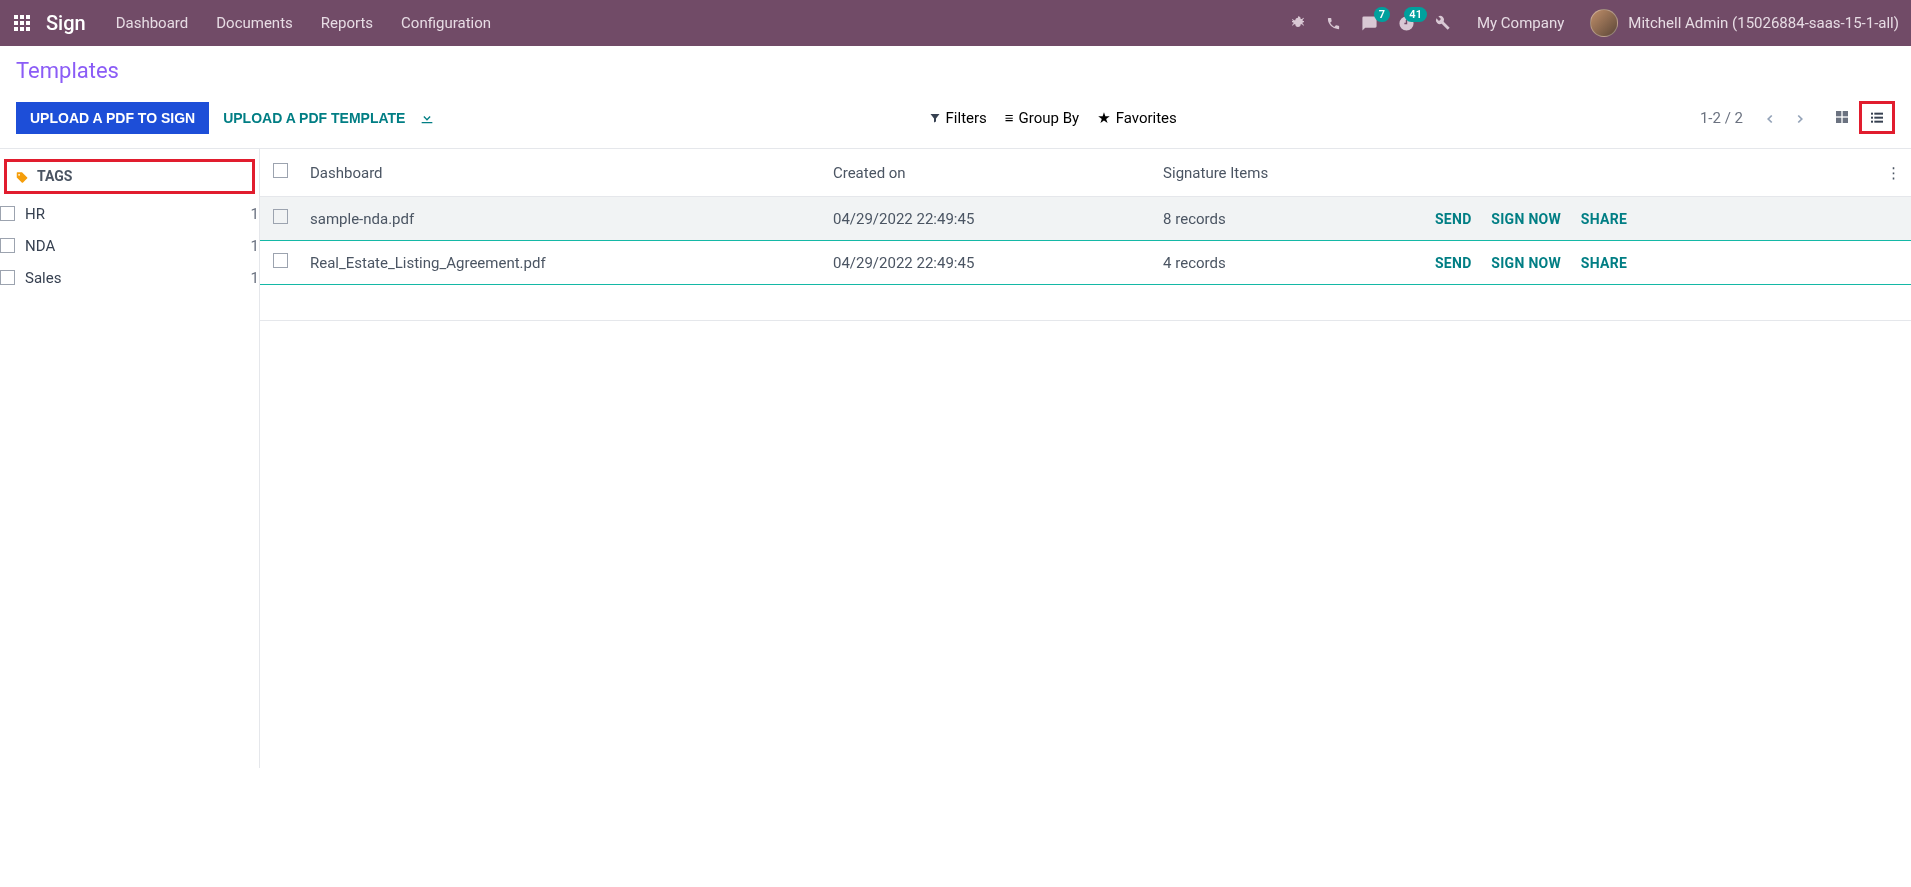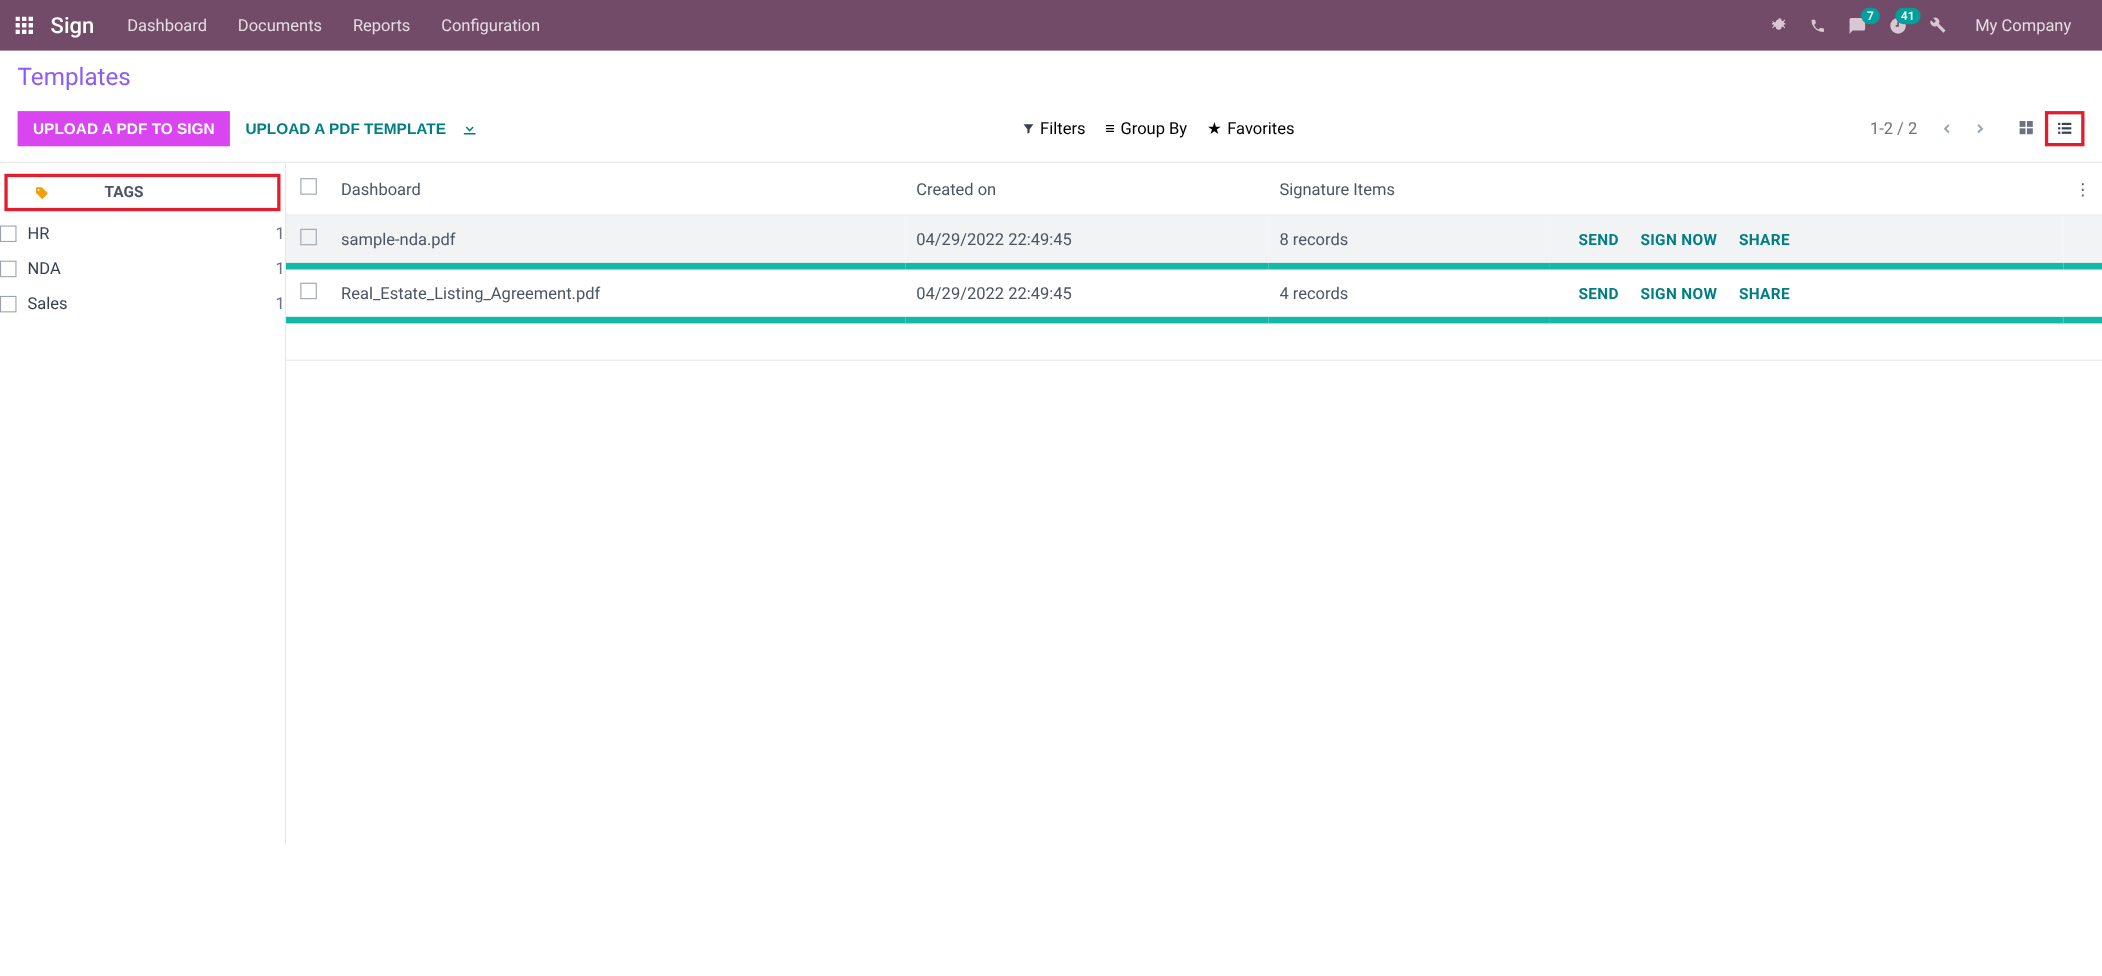--- a/index.html
+++ b/index.html
@@ -27,47 +27,47 @@
   .facet { display: inline-flex; align-items: center; border: 1px solid #ccc; border-radius: 3px; overflow: hidden; margin-right: 6px; font-size: 14px; }
   .facet .facet-icon { background: #714b67; color: #fff; padding: 4px 6px; display:flex; align-items:center;}
   .facet .facet-label { padding: 3px 8px; color: #374151; }
   .facet .facet-remove { padding: 3px 6px; color: #6b7280; cursor: pointer; }
   .search-input { flex: 1; border: none; outline: none; font-size: 15px; padding: 4px; color:#374151;}
   .search-input::placeholder { color: #9ca3af; }
   .search-icon-btn { color: #6b7280; cursor: pointer; padding: 4px;}
 
   
   .action-row { display: flex; align-items: center; padding: 6px 16px 14px 16px; }
-  .btn-primary { background: #d946ef; color: #fff; border: none; padding: 8px 14px; font-size: 14px; font-weight: 600; cursor: pointer; margin-right: 14px; }
+  .btn-primary { background: #1d4ed8; color: #fff; border: none; padding: 8px 14px; font-size: 14px; font-weight: 600; cursor: pointer; margin-right: 14px; }
   .btn-link { color: #017e84; font-weight: 600; font-size: 14px; cursor: pointer; margin-right: 14px; background:none; border:none;}
   .dl-icon { color: #017e84; cursor: pointer; }
   .action-spacer { flex: 1; }
   .filter-btn { display: inline-flex; align-items: center; margin-right: 18px; color: #000000; font-size: 15px; cursor: pointer; }
   .filter-btn svg, .filter-btn .glyph { margin-right: 5px; }
   .pager { margin: 0 12px; color: #6b7280; font-size: 15px; }
   .pager-btn { color: #374151; padding: 4px 8px; cursor: pointer; }
   .pager-btn.disabled { color: #cbd5e1; }
   .view-switch { display: flex; margin-left: 10px; }
   .view-btn { padding: 6px 8px; cursor: pointer; color: #6b7280; border:1px solid transparent;}
   .view-btn.active-highlight { border: 3px solid #e11d2e; padding:5px 7px;}
 
   
   .main { display: flex; border-top: 1px solid #e5e7eb; min-height: 620px;}
   .sidebar { width: 260px; border-right: 1px solid #e5e7eb; padding: 10px 0; }
-  .tags-header { display: flex; align-items: center; padding: 6px 24px; border: 3px solid #e11d2e; margin: 0 4px 4px 4px; font-weight:700; color:#4b5563; font-size:14px;gap:42px;}
+  .tags-header { display: flex; align-items: center; padding: 6px 8px; border: 3px solid #e11d2e; margin: 0 4px 4px 4px; font-weight:700; color:#4b5563; font-size:14px;}
   .tags-header .tag-icon { color: #f59e0b; margin-right: 8px; }
   .tag-item { display: flex; align-items: center; padding: 7px 0; cursor: pointer; font-size:15px; color:#374151;}
   .tag-item .chk { width: 15px; height: 15px; border: 1px solid #9ca3af; margin-right: 10px; }
   .tag-item .tag-label { flex: 1; }
   .tag-item .tag-count { color: #6b7280; }
 
   .content { flex: 1; }
   .table { width: 100%; border-collapse: collapse; }
   .table th { text-align: left; font-weight: 400; padding: 14px 10px; border-bottom: 1px solid #e5e7eb; color:#4b5563; font-size:15px;}
-  .table td { padding: 12px 10px; border-bottom: 6px solid #14b8a6; font-size:15px; color:#4b5563;}
+  .table td { padding: 12px 10px; border-bottom: 1px solid #14b8a6; font-size:15px; color:#4b5563;}
   .table .chk-cell { width: 40px; text-align:center;}
   .table .chk { width: 15px; height: 15px; border: 1px solid #9ca3af; display:inline-block;}
   .table tr.row.hover { background: #f1f3f4; }
   .row-actions { white-space: nowrap; }
   .row-action { color: #017e84; font-weight: 700; font-size: 14px; margin-left: 16px; cursor: pointer; letter-spacing:0.3px;}
   .kebab { color: #6b7280; cursor: pointer; text-align:center; width:30px;}
   .tfoot-spacer td { height: 36px; border-bottom: 1px solid #e5e7eb; }
   
   svg { display: inline-block; vertical-align: middle; }
 </style>
@@ -115,20 +115,24 @@
         <path d="M12 2a10 10 0 1010 10A10 10 0 0012 2zm1 11h-4v-2h2V7h2z"></path>
       </svg>
     <span class="badge">41</span>
   </span>
   <span class="icon-btn">
     <svg width="16" height="16" viewBox="0 0 24 24" fill="#d9c8d4">
         <path d="M22 19l-9-9a6 6 0 00-8-8L9 6 6 9 2 5a6 6 0 008 8l9 9z"></path>
       </svg>
   </span>
   <span class="company">My Company</span>
+  <span class="user">
+    <span class="avatar"></span>
+    <span class="username">Mitchell Admin (15026884-saas-15-1-all)</span>
+  </span>
 </div>
 
 <div class="control-row">
   <div class="control-left">
     <div class="breadcrumb">Templates</div>
   </div>
 </div>
 
 <div class="action-row">
   <button class="btn-primary">UPLOAD A PDF TO SIGN</button>

